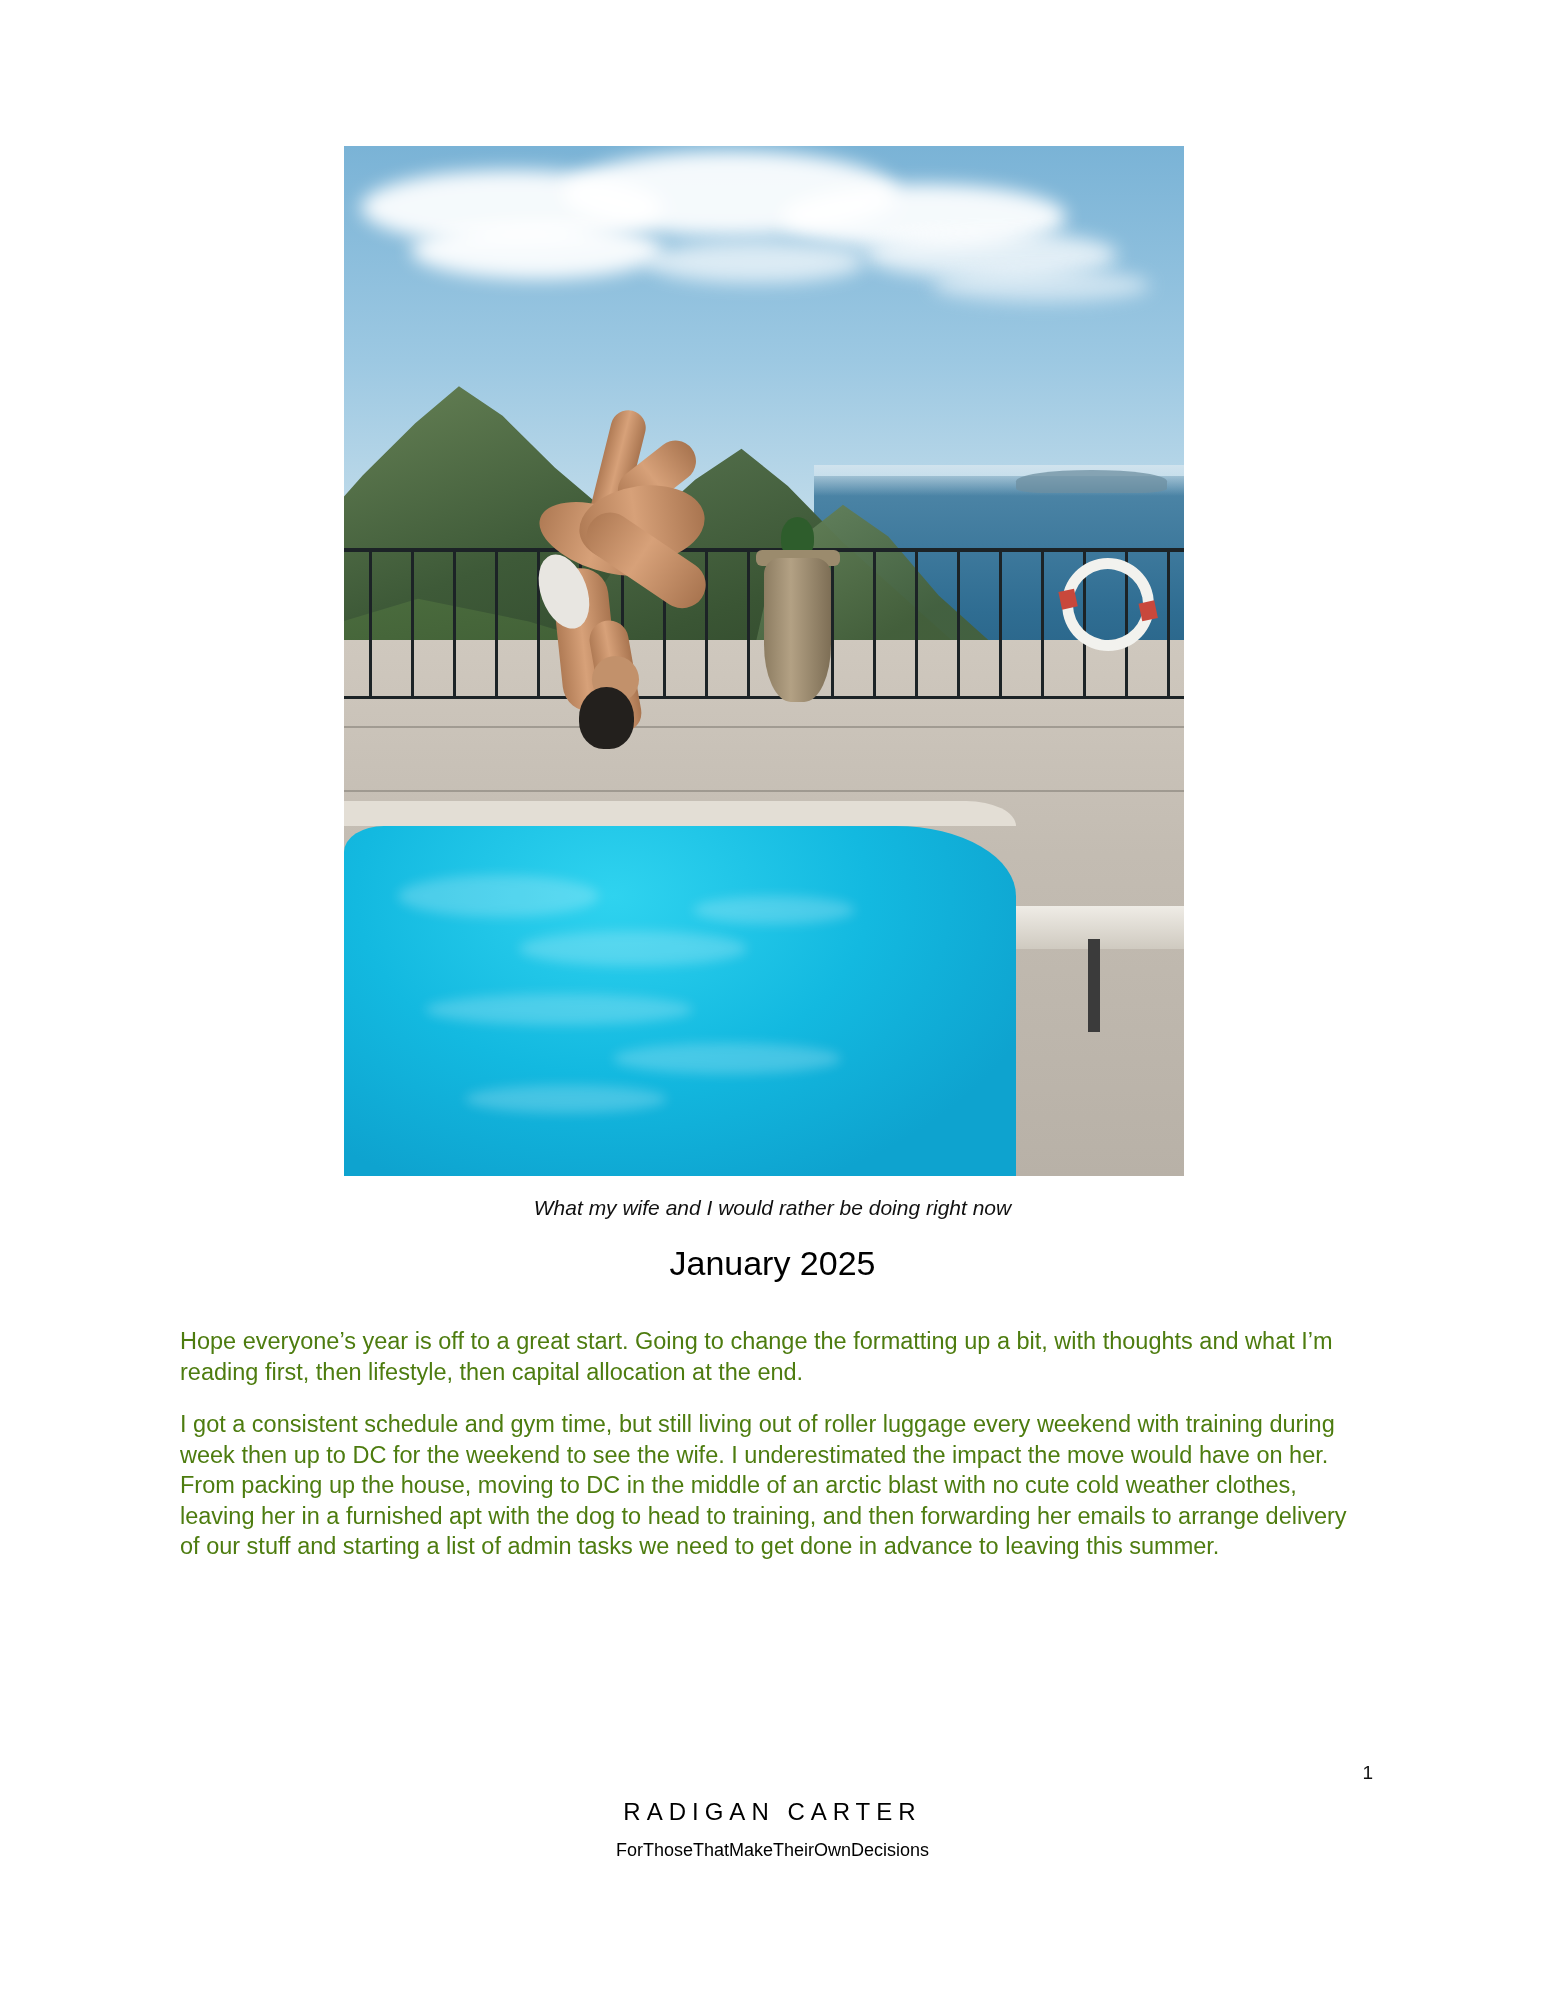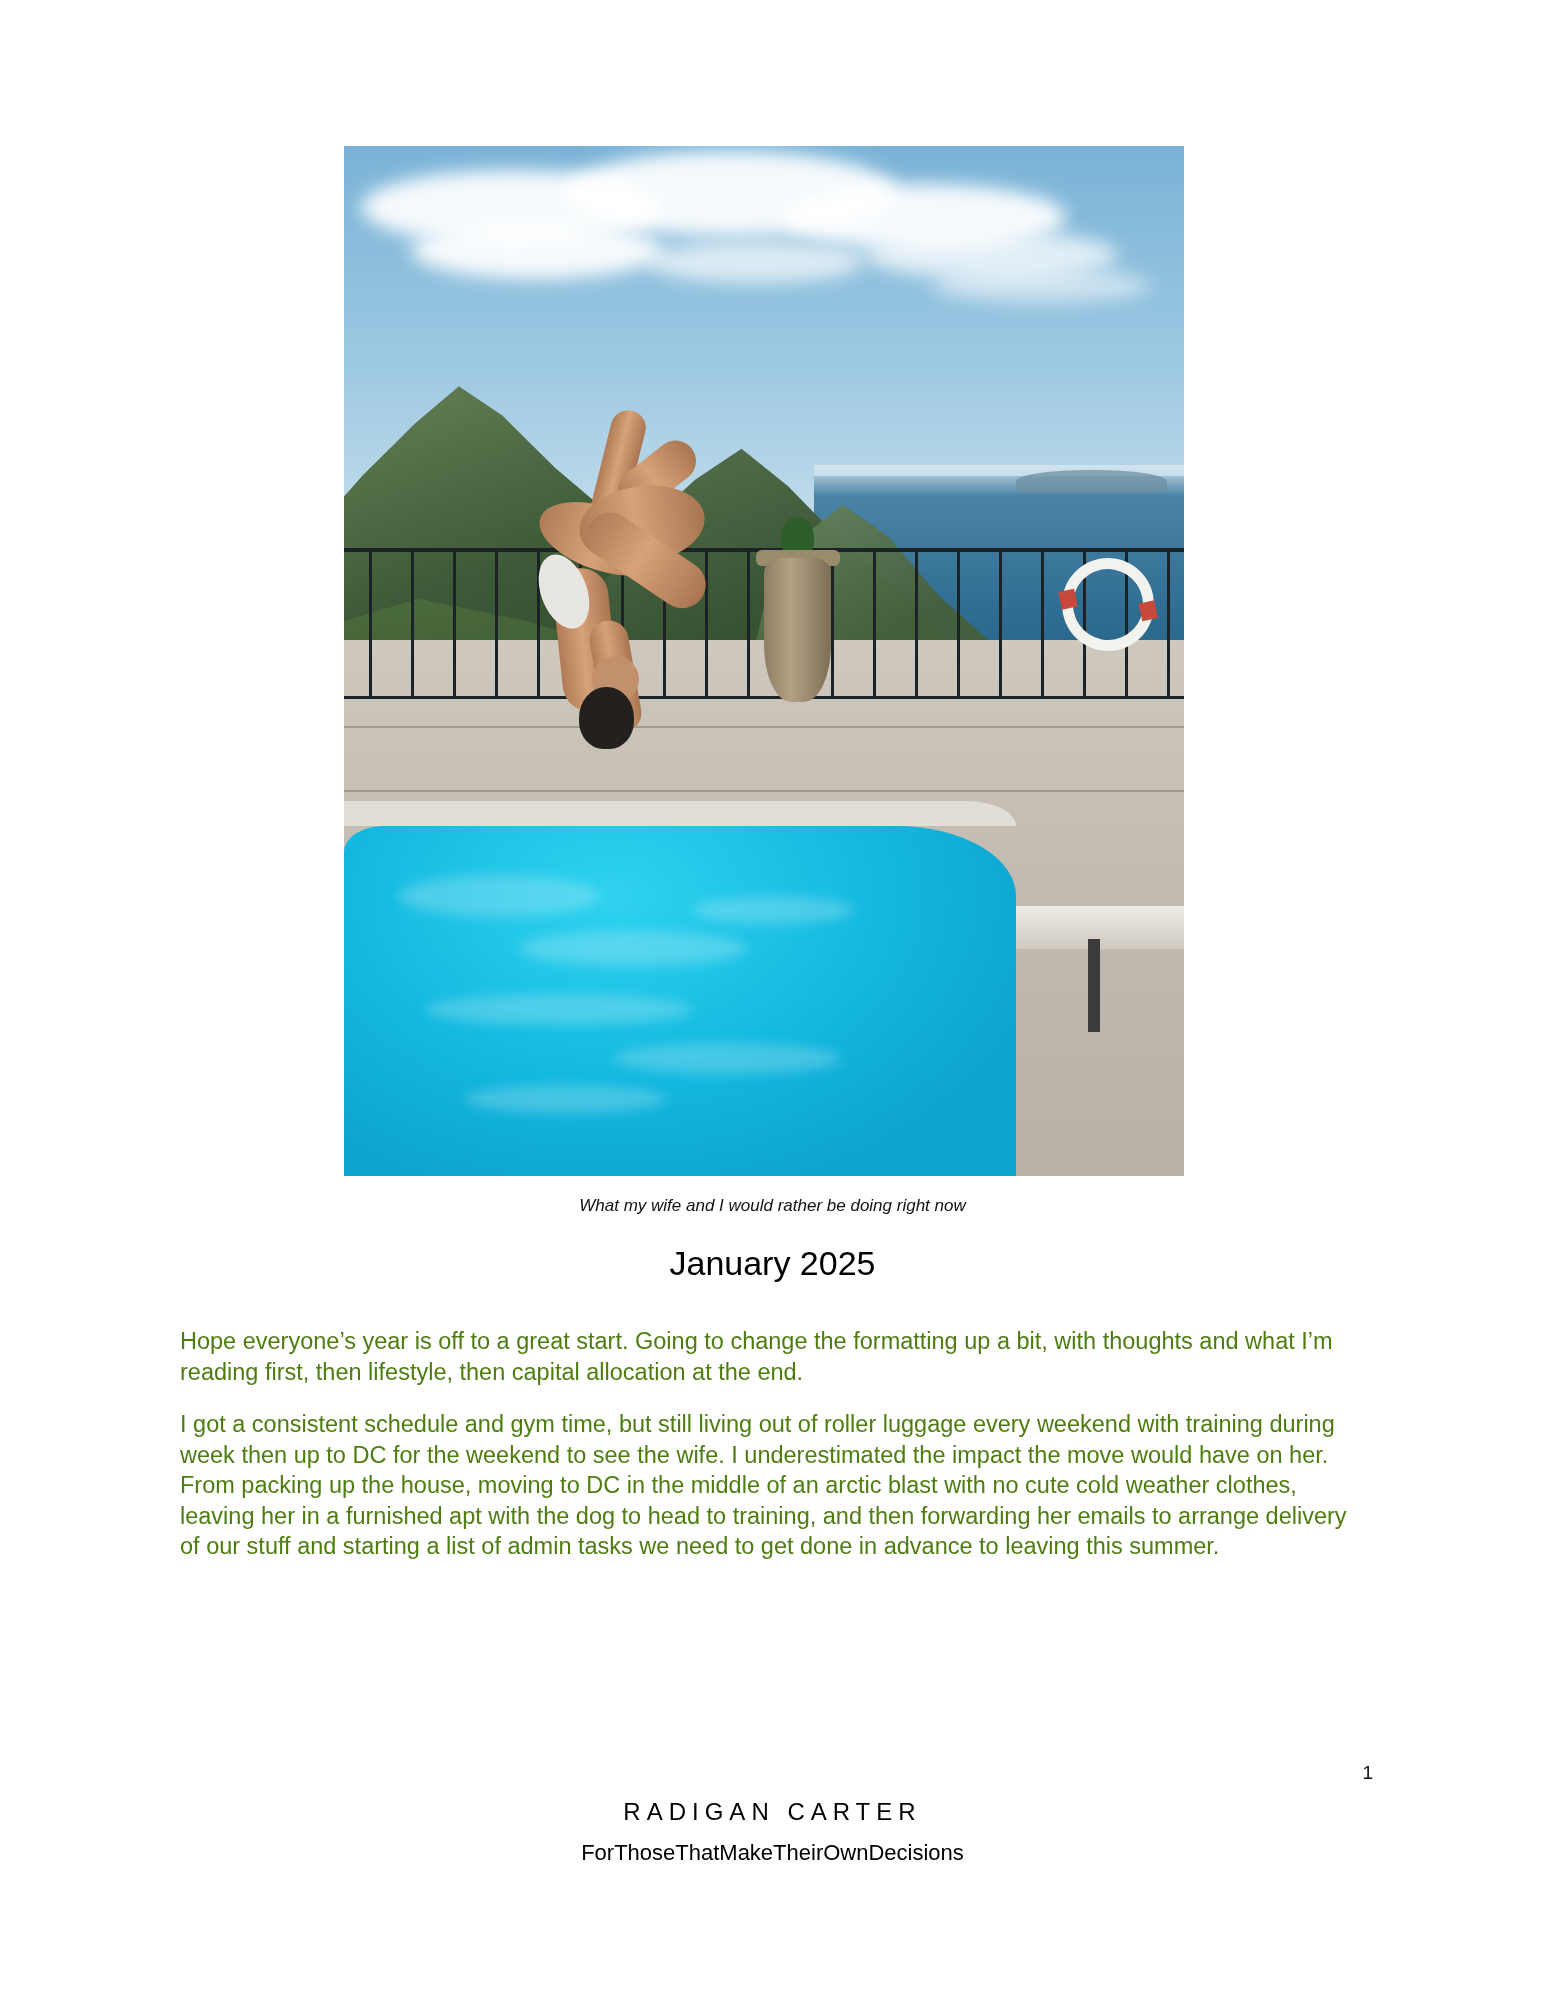--- a/index.html
+++ b/index.html
@@ -231,21 +231,21 @@
     border-radius: 40px;
   }
 
   
   .caption {
     position: absolute;
     left: 0; top: 1196px;
     width: 100%;
     text-align: center;
     font-style: italic;
-    font-size: 17px;
+    font-size: 21px;
     color: #111;
   }
   .doc-title {
     position: absolute;
     left: 0; top: 1244px;
     width: 100%;
     text-align: center;
     font-size: 34px;
     color: #000;
   }
@@ -276,21 +276,21 @@
     text-align: center;
     font-size: 24px;
     letter-spacing: 6px;
     color: #000;
   }
   .footer-tag {
     position: absolute;
     left: 0; top: 1840px;
     width: 100%;
     text-align: center;
-    font-size: 22px;
+    font-size: 18px;
     color: #000;
   }
 </style>
 </head>
 <body>
 
 <div class="page">
 
   <div class="photo-wrap">
     <div class="photo">

